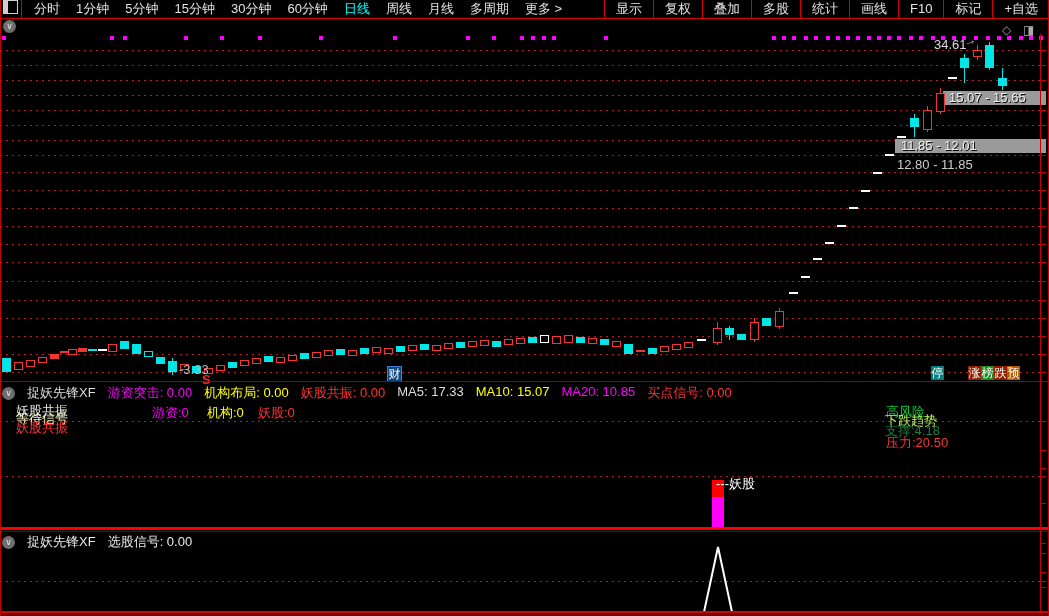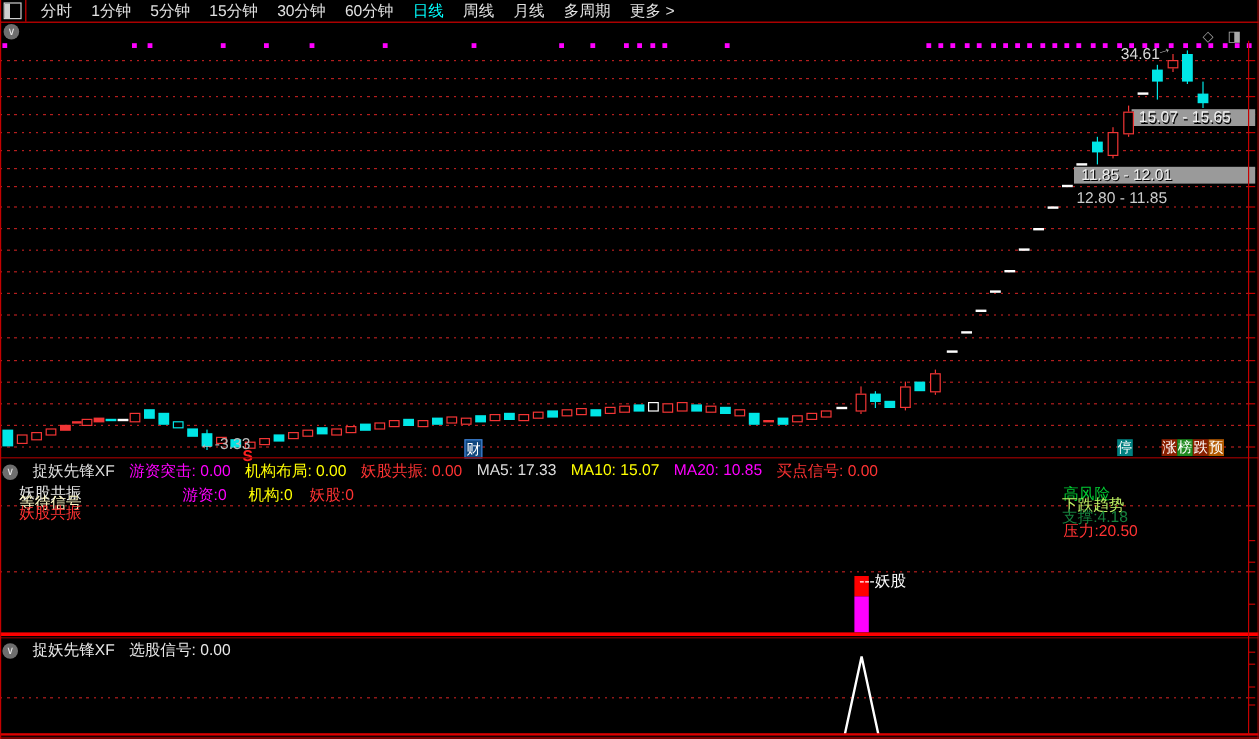--- a/index.html
+++ b/index.html
@@ -1,21 +1,21 @@
 <!DOCTYPE html>
 <html><head>
 <meta charset="utf-8">
 <style>
   html,body{margin:0;padding:0;background:#000;}
   #stage{position:relative;width:1049px;height:616px;background:#000;overflow:hidden;
          font-family:"Liberation Sans","DejaVu Sans",sans-serif;color:#ddd;}
   .abs{position:absolute;}
   
   #toolbar{position:absolute;left:0;top:0;width:1049px;height:18px;background:#000;
-           border-bottom:1px solid #d40000;display:flex;align-items:center;font-size:13px;white-space:nowrap;}
+           border-bottom:1px solid #d40000;display:flex;align-items:flex-start;font-size:13px;white-space:nowrap;}
   #tb-icon{display:inline-block;width:13px;height:12px;margin:0 3px 0 3px;border:1px solid #cfcfcf;
            background:linear-gradient(90deg,#cfcfcf 0 4px,#000 4px);}
   #tb-sep{width:1px;height:18px;background:#d40000;margin-right:4px;}
   .tb-item{padding:0 8px;color:#e2e2e2;cursor:default;}
   .tb-item.active{color:#00ffff;}
   #tb-right{margin-left:auto;display:flex;height:18px;align-items:center;}
   .tb-rt{padding:0 11px;border-left:1px solid #d40000;color:#e2e2e2;height:18px;line-height:18px;}
   
   #titlebar{position:absolute;left:3px;top:20px;font-size:13px;color:#d8d8d8;display:flex;align-items:center;gap:5px;}
   .chev-circle{display:inline-block;width:13px;height:13px;border-radius:50%;background:#6e6e6e;color:#e8e8e8;
@@ -34,20 +34,31 @@
 </style>
 </head>
 <body>
 
 <div id="stage">
 
   <div id="toolbar">
     <span id="tb-icon"></span>
     <span id="tb-sep"></span>
     <span id="tb-left"><span class="tb-item">分时</span><span class="tb-item">1分钟</span><span class="tb-item">5分钟</span><span class="tb-item">15分钟</span><span class="tb-item">30分钟</span><span class="tb-item">60分钟</span><span class="tb-item active">日线</span><span class="tb-item">周线</span><span class="tb-item">月线</span><span class="tb-item">多周期</span><span class="tb-item">更多 &gt;</span></span>
+    <span id="tb-right">
+        <span class="tb-rt">显示</span>
+        <span class="tb-rt">复权</span>
+        <span class="tb-rt">叠加</span>
+        <span class="tb-rt">多股</span>
+        <span class="tb-rt">统计</span>
+        <span class="tb-rt">画线</span>
+        <span class="tb-rt">F10</span>
+        <span class="tb-rt">标记</span>
+        <span class="tb-rt">+自选</span>
+      </span>
   </div>
 
   <div id="titlebar">
     <span class="chev-circle">∨</span>
   </div>
 
   <span class="abs" style="left:1002px;top:23px;color:#999;font-size:12px;">◇</span>
   <span class="abs" style="left:1023px;top:23px;color:#aaa;font-size:12px;">◨</span>
 
   <div class="abs" style="left:0;top:34px;width:1040px;height:348px;"></div>

